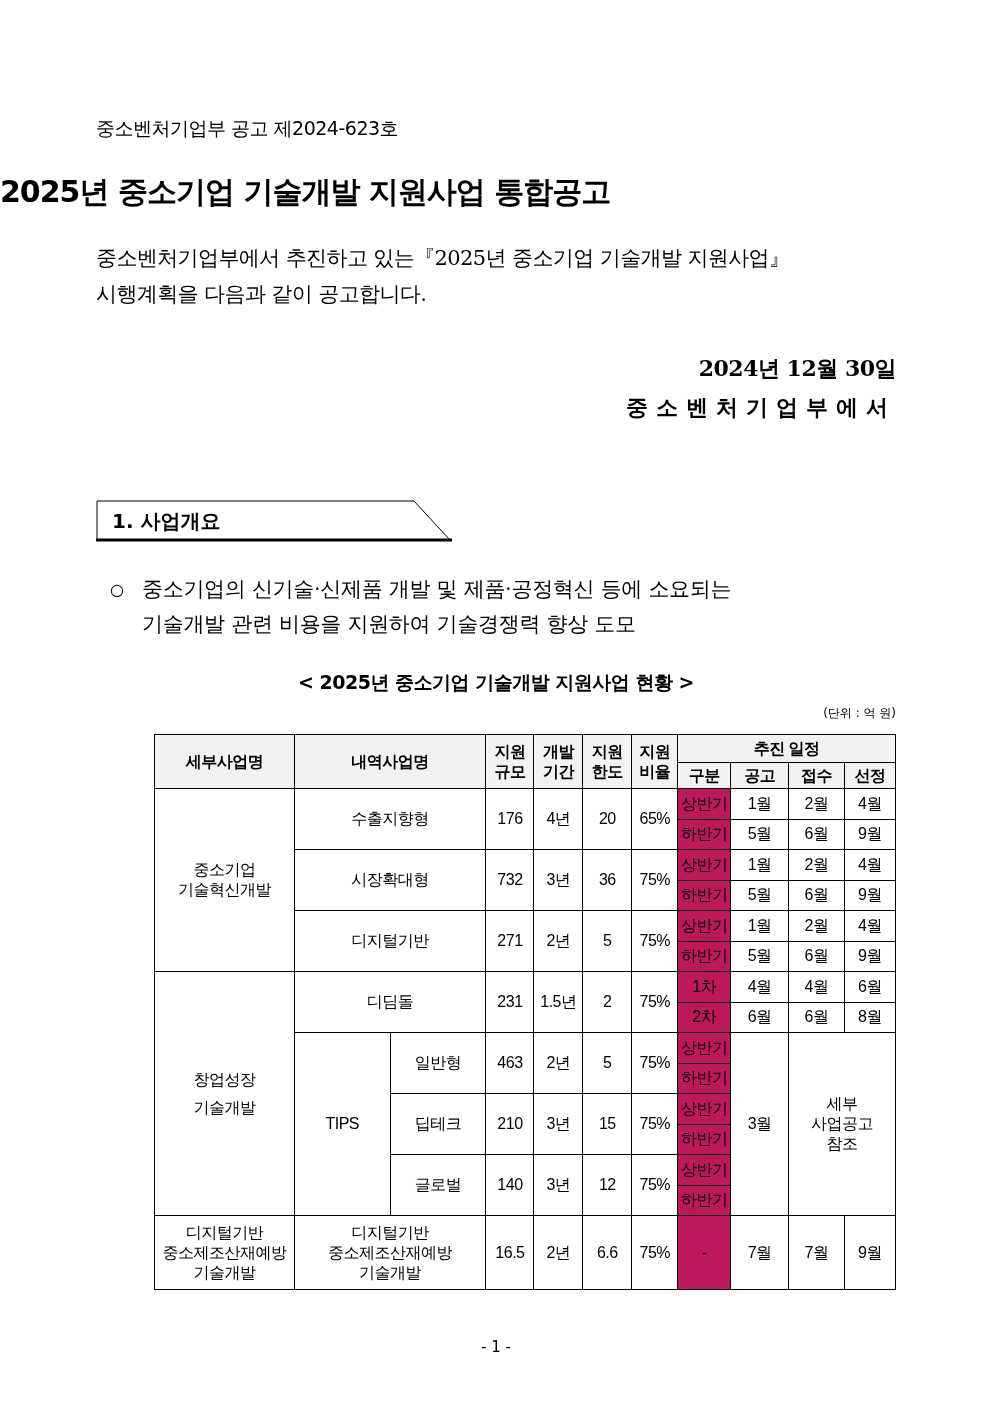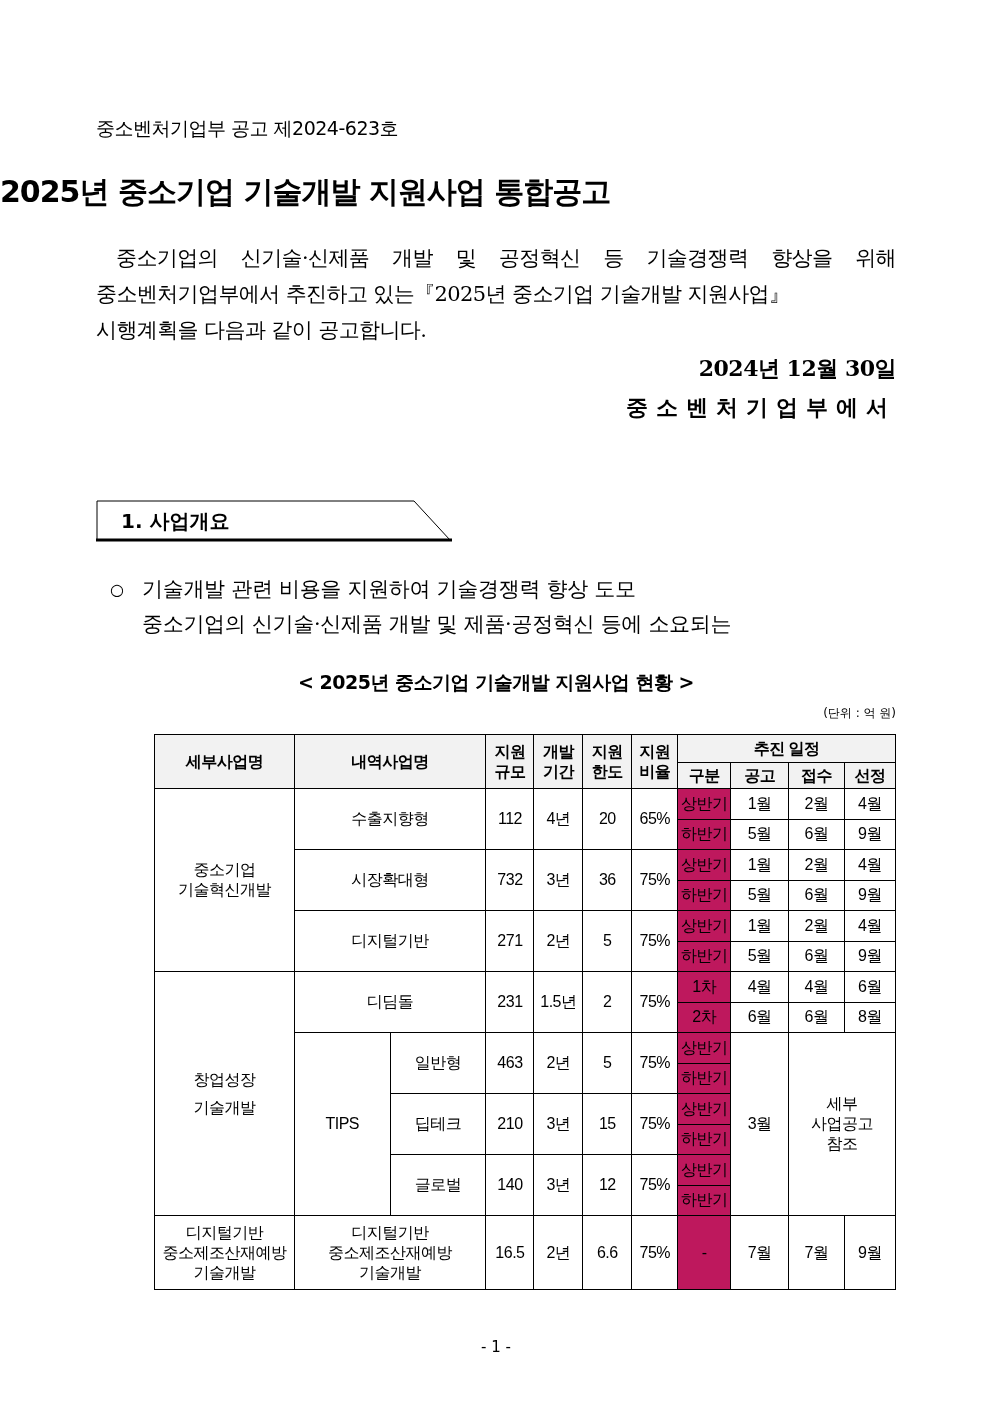--- a/index.html
+++ b/index.html
@@ -7,60 +7,59 @@
     body { position: relative; font-family: "DejaVu Sans", sans-serif; color: #000; overflow: hidden; }
     .abs { position: absolute; }
     .notice-no { left: 96px; top: 116px; font-size: 19px; letter-spacing: -0.5px; }
     .doc-title { left: 0; width: 992px; top: 172px; text-align: left; font-size: 30px; font-weight: bold; letter-spacing: -1px; }
     .intro { left: 96px; top: 240px; width: 800px; font-family: "DejaVu Serif", serif; font-size: 21px; line-height: 36px; letter-spacing: -0.6px; }
     .intro .l1 { text-indent: 20px; text-align: justify; text-align-last: justify; }
     .date { right: 96px; top: 354px; font-family: "DejaVu Serif", serif; font-size: 22px; font-weight: bold; letter-spacing: -0.5px; }
     .minister { right: 96px; top: 393px; font-family: "DejaVu Serif", serif; font-size: 22px; font-weight: bold; letter-spacing: 8px; }
     .sec-head { left: 96px; top: 500px; width: 356px; height: 42px; }
     .sec-head svg { position: absolute; left: 0; top: 0; }
-    .sec-head span { position: absolute; left: 25px; top: 8px; font-size: 20px; font-weight: bold; }
+    .sec-head span { position: absolute; left: 16px; top: 8px; font-size: 20px; font-weight: bold; }
     .bullet { left: 110px; top: 572px; width: 780px; font-size: 21px; line-height: 35px; letter-spacing: -0.3px; font-family: "DejaVu Serif", serif; }
     .bullet .mark { position: absolute; left: 0; top: 0; font-family: "DejaVu Sans", sans-serif; font-size: 16px; }
     .bullet .txt { margin-left: 32px; }
     .tbl-cap { left: 0; width: 992px; top: 670px; text-align: center; font-size: 19px; font-weight: bold; letter-spacing: -0.5px; }
     .unit { right: 96px; top: 705px; font-size: 12px; }
     table.sched { position: absolute; left: 154px; top: 734px; width: 742px; border-collapse: collapse; font-family: "Liberation Sans", sans-serif; font-size: 16px; letter-spacing: -0.5px; }
     table.sched td, table.sched th { border: 1px solid #000; text-align: center; vertical-align: middle; padding: 0; line-height: 20px; font-weight: normal; }
     table.sched th { background: #f2f2f2; font-weight: bold; font-size: 16px; }
     table.sched td.gray { background: #be185d; }
     table.sched tr.r { height: 30.5px; }
     .page-num { left: 0; width: 992px; top: 1338px; text-align: center; font-size: 15px; }
   </style>
 </head>
 <body>
 
 <div class="abs notice-no">중소벤처기업부 공고 제2024-623호</div>
 <div class="abs doc-title">2025년 중소기업 기술개발 지원사업 통합공고</div>
 
 <div class="abs intro">
-  <div class="l1">중소기업의 신기술·신제품 개발 및 공정혁신 등 기술경쟁력 향상을 위해</div>
   <div>중소벤처기업부에서 추진하고 있는『2025년 중소기업 기술개발 지원사업』</div>
   <div>시행계획을 다음과 같이 공고합니다.</div>
 </div>
 
 <div class="abs date">2024년 12월 30일</div>
 <div class="abs minister">중소벤처기업부에서</div>
 
 <div class="abs sec-head">
   <svg width="356" height="42" viewBox="0 0 356 42">
     <polyline points="1,40 1,1 318,1 354,40" fill="none" stroke="#000" stroke-width="1"></polyline>
     <line x1="0" y1="40" x2="356" y2="40" stroke="#000" stroke-width="3"></line>
   </svg>
   <span>1. 사업개요</span>
 </div>
 
 <div class="abs bullet">
   <span class="mark">○</span>
+  <div class="txt">중소기업의 신기술·신제품 개발 및 제품·공정혁신 등에 소요되는</div>
   <div class="txt">기술개발 관련 비용을 지원하여 기술경쟁력 향상 도모</div>
-  <div class="txt">중소기업의 신기술·신제품 개발 및 제품·공정혁신 등에 소요되는</div>
 </div>
 
 <div class="abs tbl-cap">&lt; 2025년 중소기업 기술개발 지원사업 현황 &gt;</div>
 <div class="abs unit">(단위 : 억 원)</div>
 
 <table class="sched">
   <colgroup>
     <col style="width:140px">
       <col style="width:96px">
       <col style="width:96px">
@@ -91,21 +90,21 @@
     <th>구분</th>
     <th>공고</th>
     <th>접수</th>
     <th>선정</th>
   </tr>
 
   <tr class="r">
     <td rowspan="6" style="white-space:pre-line">중소기업
 기술혁신개발</td>
     <td rowspan="2" colspan="2">수출지향형</td>
-    <td rowspan="2">112</td>
+    <td rowspan="2">176</td>
     <td rowspan="2">4년</td>
     <td rowspan="2">20</td>
     <td rowspan="2">65%</td>
     <td class="gray">상반기</td>
     <td>1월</td>
     <td>2월</td>
     <td>4월</td>
   </tr>
   <tr class="r">
     <td class="gray">하반기</td>

